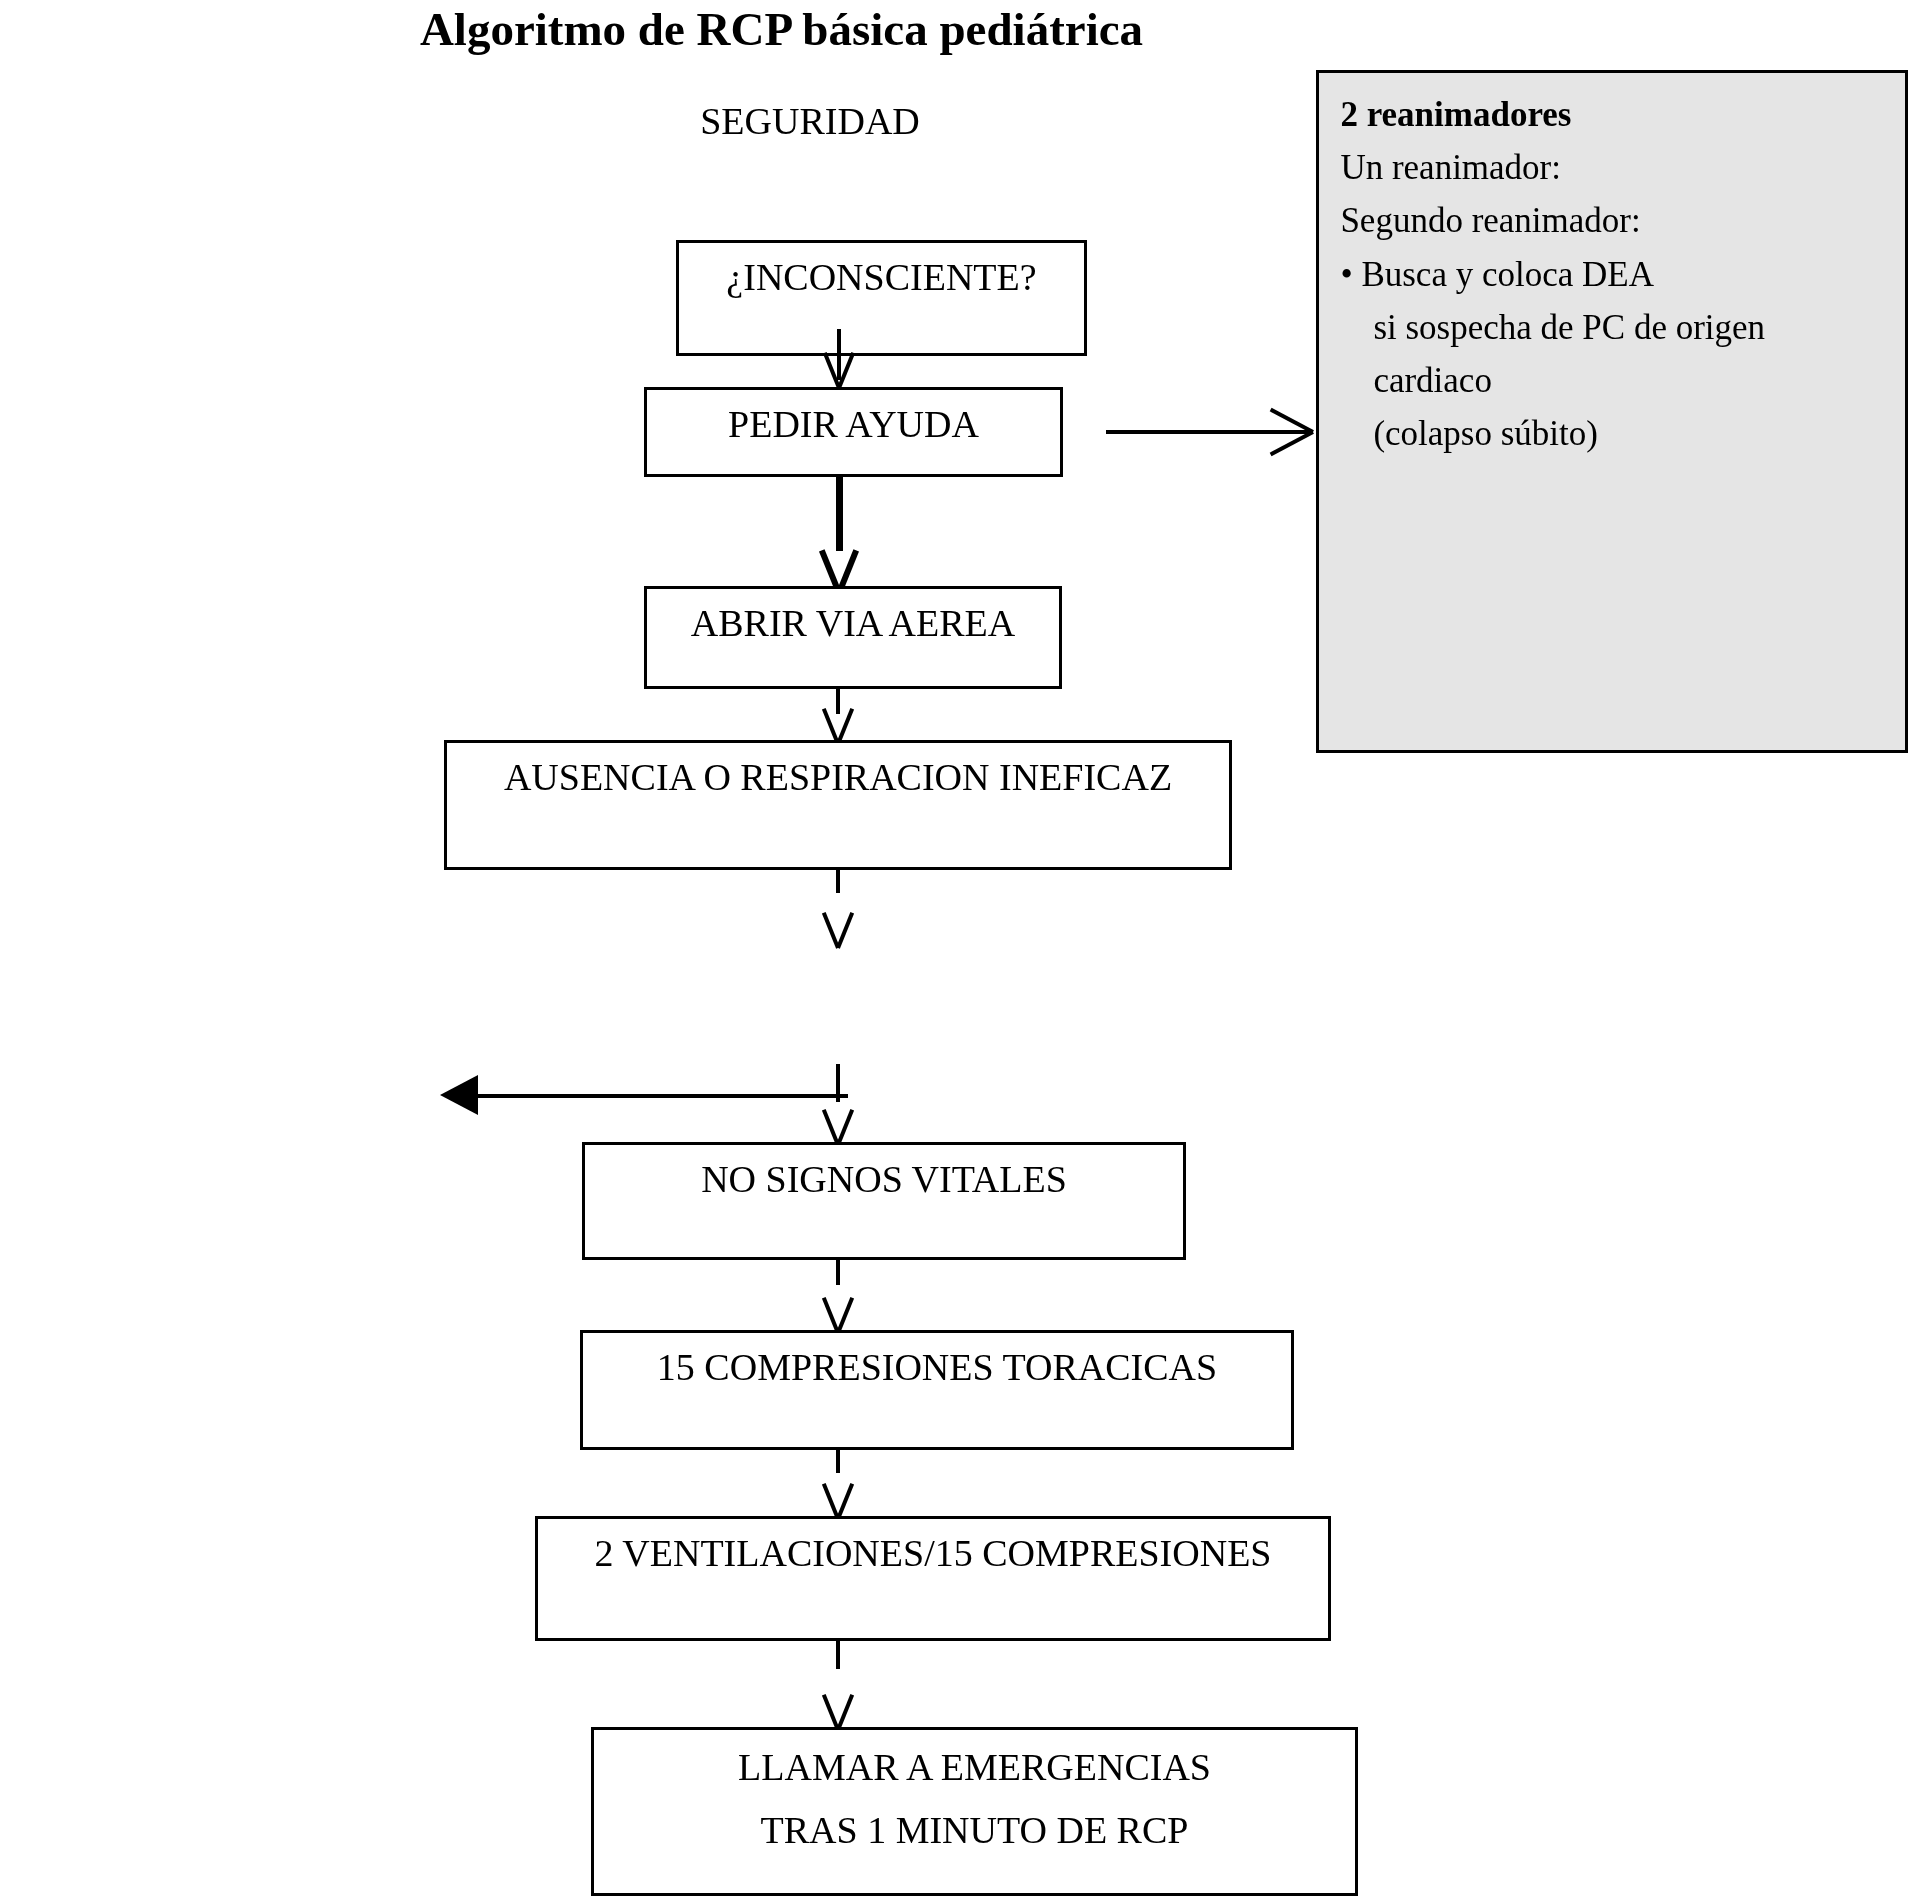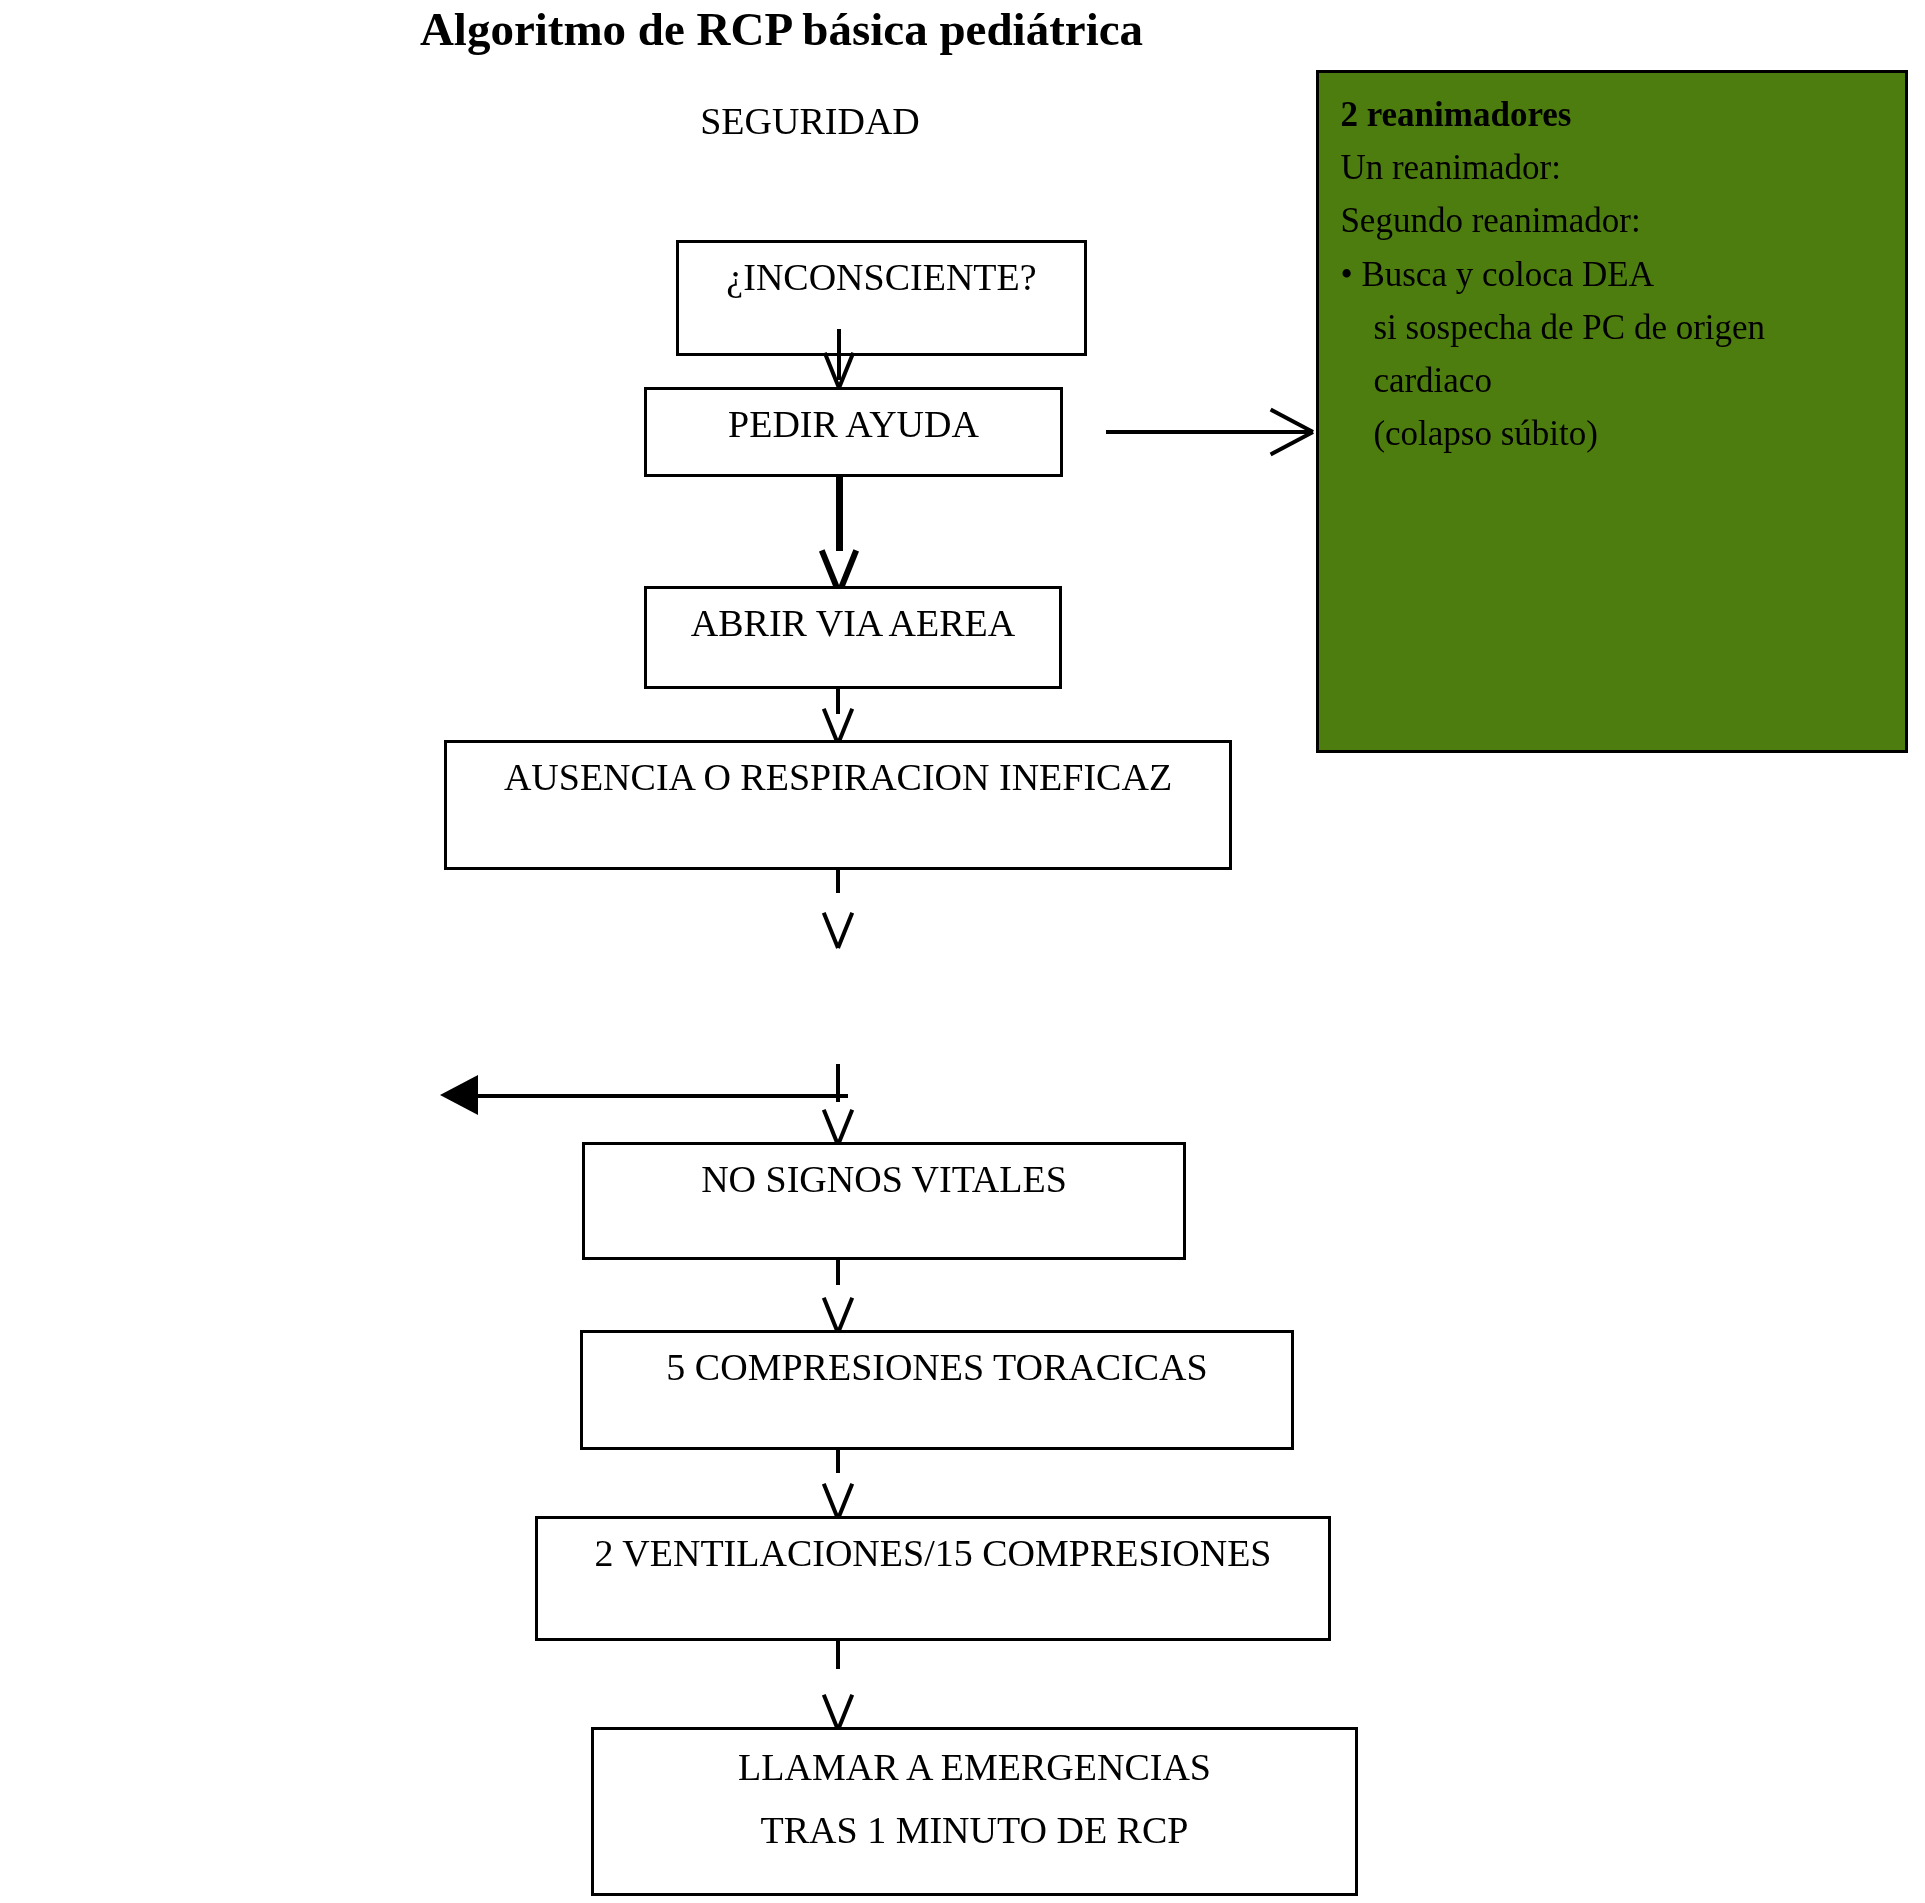--- a/index.html
+++ b/index.html
@@ -55,21 +55,21 @@
     line-height: 1.05;
     white-space: nowrap;
   }
   .fbox .lbl.top { top: 15px; }
 
   
   .notebox {
     position: absolute;
     box-sizing: border-box;
     border: 3.3px solid #000000;
-    background: #4d7c0f;
+    background: #e5e5e5;
     padding: 15px 21.4px;
   }
   .notebox .line {
     font-size: 35px;
     line-height: 1.52;
     white-space: nowrap;
   }
   .notebox .line.bold { font-weight: bold; }
   .notebox .line.bullet { text-indent: 0; }
   .notebox .line.indent { padding-left: 33px; }
@@ -207,21 +207,21 @@
     <div class="lbl top">NO SIGNOS VITALES</div>
   </div>
 
   <div class="vline" style="left:836px; top:1260px; height:25px;"></div>
   <div class="vhead" style="left:836px; top:1328px;">
       <i></i>
       <b></b>
     </div>
 
   <div class="fbox" style="left:580px; top:1330px; width:714px; height:120px;">
-    <div class="lbl top">5 COMPRESIONES TORACICAS</div>
+    <div class="lbl top">15 COMPRESIONES TORACICAS</div>
   </div>
 
   <div class="vline" style="left:836px; top:1450px; height:23px;"></div>
   <div class="vhead" style="left:836px; top:1514px;">
       <i></i>
       <b></b>
     </div>
 
   <div class="fbox" style="left:535px; top:1516px; width:796px; height:125px;">
     <div class="lbl top">2 VENTILACIONES/15 COMPRESIONES</div>

